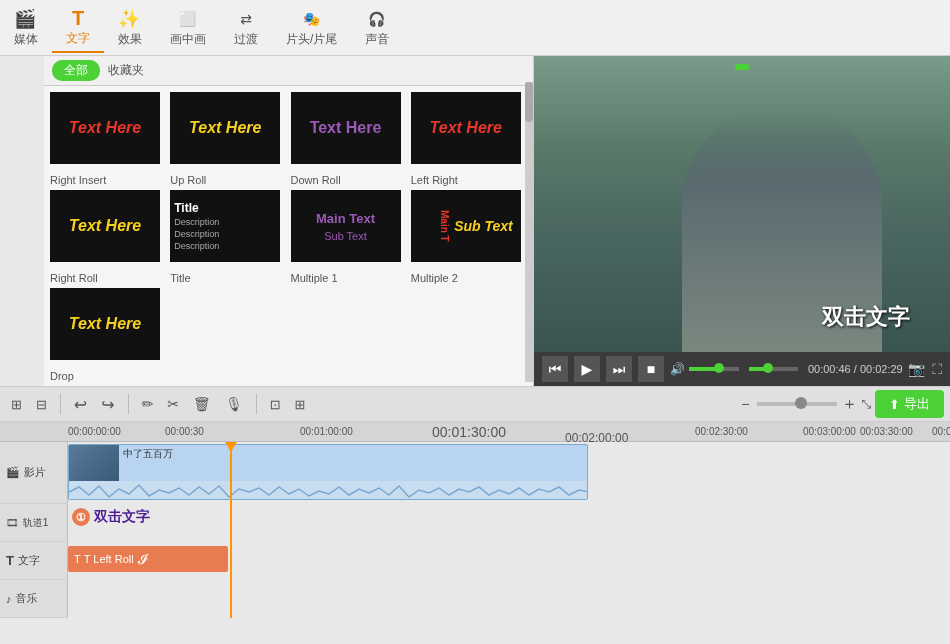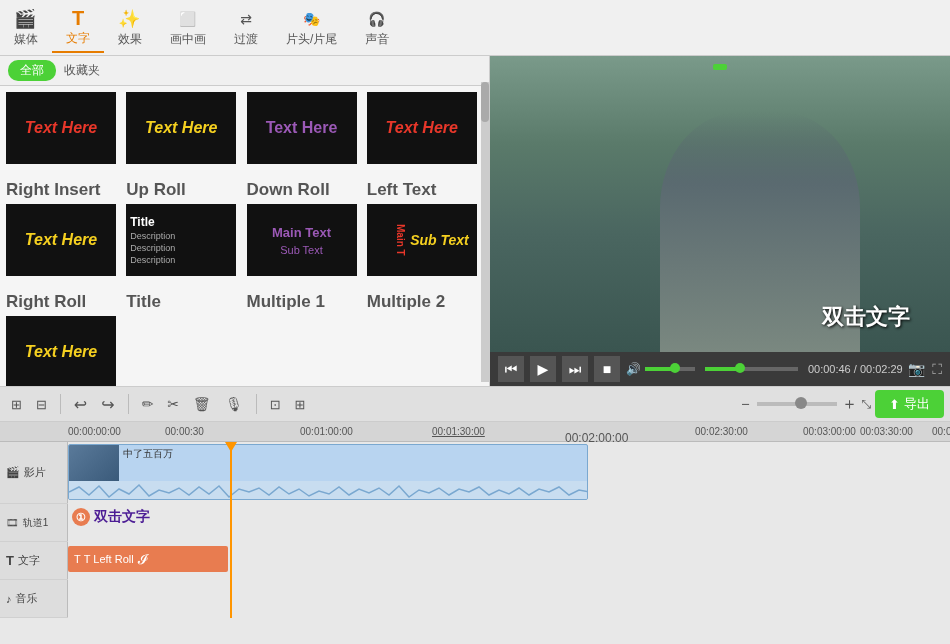--- a/index.html
+++ b/index.html
@@ -5,31 +5,31 @@
     * { box-sizing: border-box; margin: 0; padding: 0; }
     body { width: 950px; height: 644px; background: #e8e8e8; font-family: 'Microsoft YaHei', sans-serif; font-size: 12px; overflow: hidden; }
 
     
     .top-tabs { display: flex; align-items: center; background: #f0f0f0; border-bottom: 1px solid #ccc; padding: 2px 0; }
     .top-tab { display: flex; flex-direction: column; align-items: center; padding: 4px 14px; cursor: pointer; font-size: 12px; color: #555; }
     .top-tab.active { color: #e67c00; border-bottom: 2px solid #e67c00; }
     .top-tab .tab-icon { width: 24px; height: 24px; display: flex; align-items: center; justify-content: center; font-size: 18px; }
 
     
-    .main-layout { display: flex; height: 330px; }
+    .main-layout { display: flex; height: 330px; padding-left: 44px; }
 
     
     .left-panel { width: 490px; background: #f5f5f5; border-right: 1px solid #ccc; overflow: hidden; position: relative; }
     .filter-bar { display: flex; align-items: center; padding: 4px 8px; background: #f0f0f0; border-bottom: 1px solid #ccc; }
     .filter-btn { background: #4cd137; color: white; border: none; border-radius: 10px; padding: 2px 12px; font-size: 12px; cursor: pointer; margin-right: 8px; }
     .filter-fav { background: none; border: none; color: #555; font-size: 12px; cursor: pointer; }
     .templates-grid { display: grid; grid-template-columns: repeat(4, 1fr); gap: 4px; padding: 6px; overflow-y: auto; height: 300px; }
     .template-item { display: flex; flex-direction: column; align-items: flex-start; cursor: pointer; }
     .template-thumb { width: 110px; height: 72px; display: flex; align-items: center; justify-content: center; overflow: hidden; position: relative; }
-    .template-label { font-size: 17px; color: #555; text-align: center; margin-top: 16px; font-weight: bold; }
+    .template-label { font-size: 11px; color: #555; text-align: center; margin-top: 10px; }
     .scrollbar-right { position: absolute; right: 0; top: 0; width: 8px; height: 300px; background: #ddd; }
 
     
     .right-panel { flex: 1; background: #2a2a2a; position: relative; display: flex; flex-direction: column; }
     .video-preview { flex: 1; position: relative; overflow: hidden; }
     .video-subtitle { position: absolute; bottom: 20px; right: 40px; color: #fff; font-size: 22px; font-weight: bold; text-shadow: 1px 1px 3px #000; }
     .video-controls { background: #3a3a3a; padding: 4px 8px; display: flex; align-items: center; gap: 6px; }
     .ctrl-btn { background: #555; border: none; color: #fff; width: 26px; height: 26px; cursor: pointer; display: flex; align-items: center; justify-content: center; font-size: 12px; }
     .progress-bar { flex: 1; height: 4px; background: #666; position: relative; margin: 0 4px; }
     .progress-fill { height: 100%; background: #4cd137; width: 38%; }
@@ -132,21 +132,21 @@
         <div class="template-thumb tmpl-black">
           <span style="color:#9b59b6; font-size:16px; font-weight:bold;">Text Here</span>
         </div>
         <span class="template-label">Down Roll</span>
       </div>
 
       <div class="template-item">
         <div class="template-thumb tmpl-black">
           <span style="color:#e8372a; font-size:16px; font-weight:bold; font-style:italic;">Text Here</span>
         </div>
-        <span class="template-label">Left Text</span>
+        <span class="template-label">Left Right</span>
       </div>
 
       <div class="template-item">
         <div class="template-thumb tmpl-black">
           <span style="color:#f5d020; font-size:16px; font-weight:bold; font-style:italic;">Text Here</span>
         </div>
         <span class="template-label">Right Roll</span>
       </div>
 
       <div class="template-item">
@@ -256,21 +256,21 @@
     <span>导出</span>
   </button>
 </div>
 
 <div class="timeline-area">
 
   <div class="timeline-ruler">
     <span style="position:absolute; left:68px; font-size:10px; color:#555;">00:00:00:00</span>
     <span style="position:absolute; left:165px; font-size:10px; color:#555;">00:00:30</span>
     <span style="position:absolute; left:300px; font-size:10px; color:#555;">00:01:00:00</span>
-    <span style="position:absolute; left:432px; font-size:10px; color:#555;text-decoration:underline;">00:01:30:00</span>
+    <span style="position:absolute; left:432px; font-size:14px; color:#555;">00:01:30:00</span>
     <span style="position:absolute; left:565px; font-size:12px; color:#555;margin-top:12px;">00:02:00:00</span>
     <span style="position:absolute; left:695px; font-size:10px; color:#555;">00:02:30:00</span>
     <span style="position:absolute; left:760px; font-size:10px; color:#555;padding-left:43px;">00:03:00:00</span>
     <span style="position:absolute; left:860px; font-size:10px; color:#555;">00:03:30:00</span>
     <span style="position:absolute; left:932px; font-size:10px; color:#555;">00:04:</span>
   </div>
 
   <div style="position:absolute; top:20px; left:230px; width:2px; height:200px; background:#ff9500; z-index:10; pointer-events:none;">
     <div style="position:absolute; top:0; left:-5px; width:12px; height:10px; background:#ff9500; clip-path: polygon(0 0, 100% 0, 50% 100%);"></div>
   </div>

